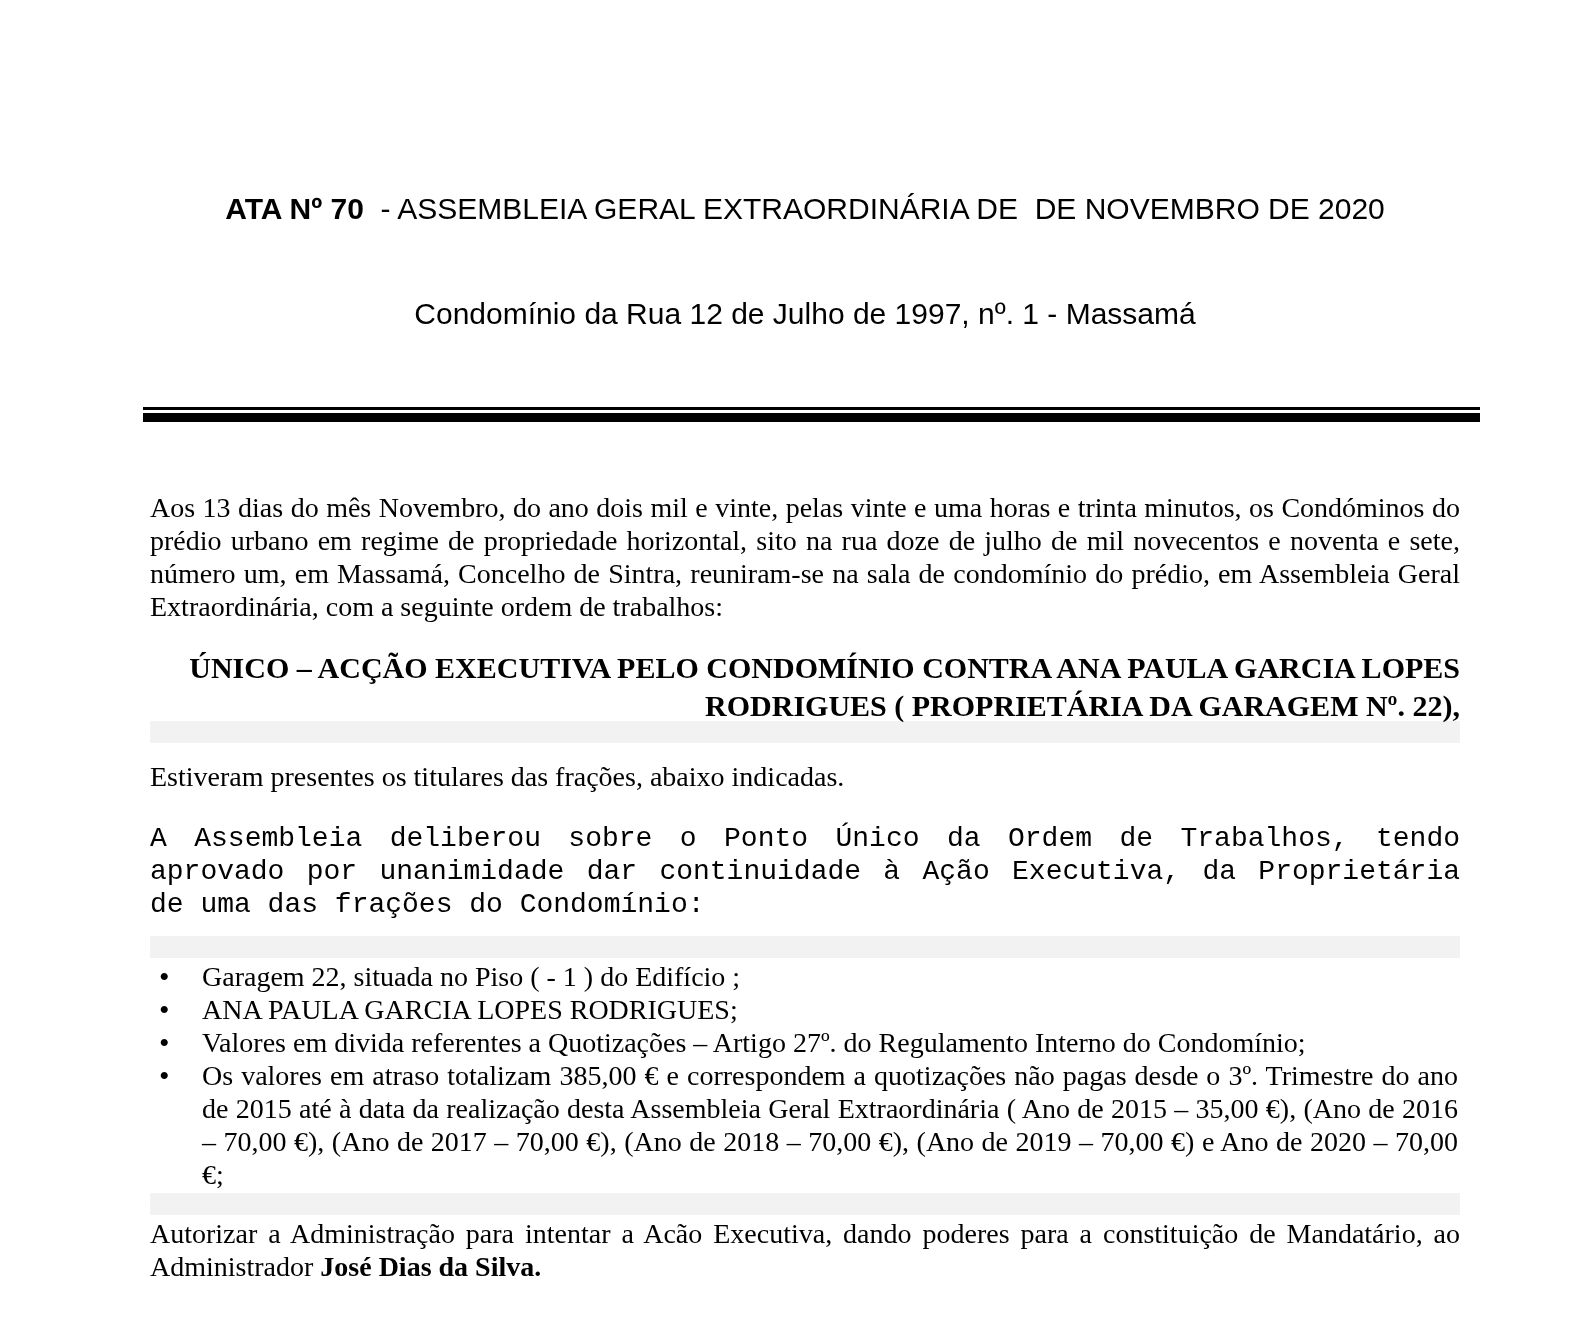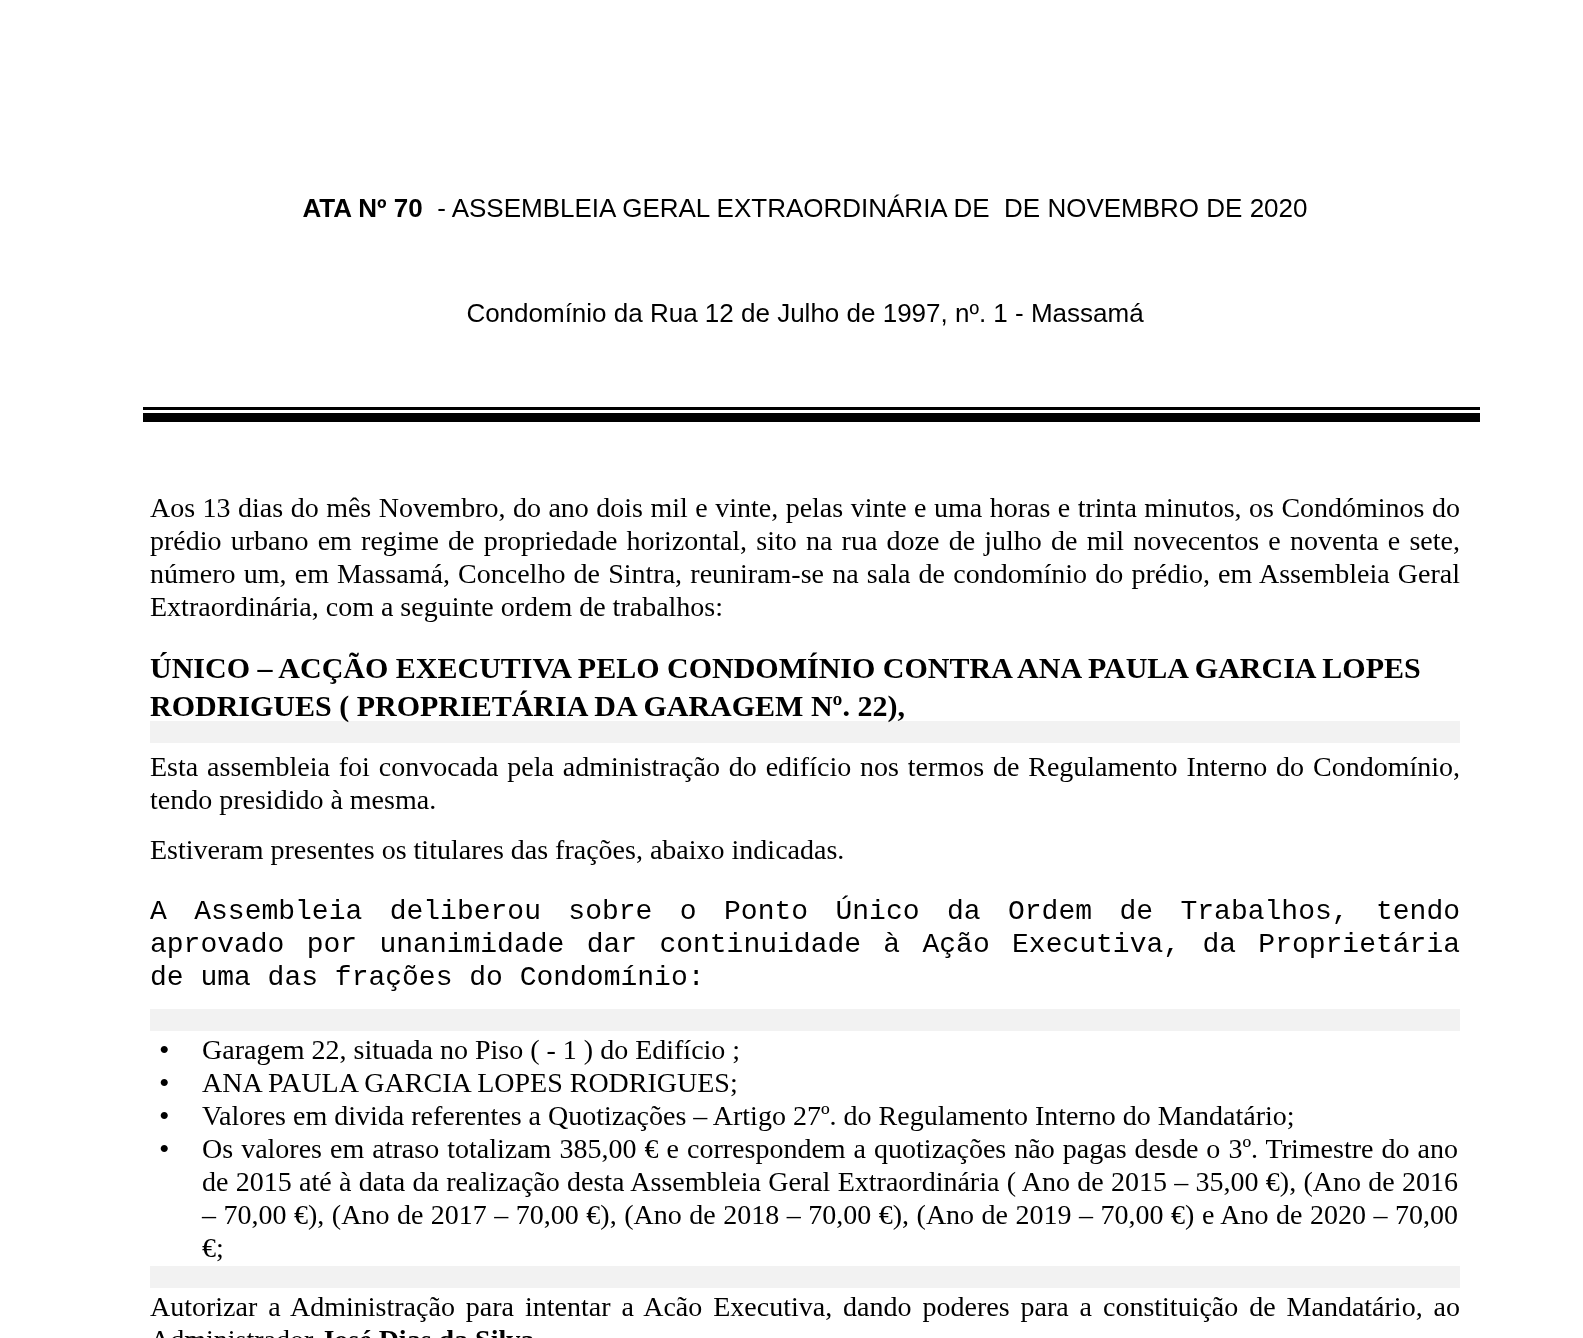--- a/index.html
+++ b/index.html
@@ -15,21 +15,21 @@
     width: 1583px; height: 1338px;
     overflow: hidden;            
     background: #ffffff;
   }
 
   
   .doc-header {
     margin: 121px 123px 0 150px;
     text-align: center;
     font-family: "Liberation Sans", sans-serif;
-    font-size: 26px;
+    font-size: 30px;
     line-height: 35px;
     white-space: pre-wrap;       
   }
   .doc-header .bold { font-weight: bold; }
 
   
   .rule { margin: 6px 103px 0 143px; }
   .rule .thin  { height: 3px; background: #000; }
   .rule .gap   { height: 3px; background: transparent; }
   .rule .thick { height: 9px; background: #000; }
@@ -41,21 +41,21 @@
     line-height: 33px;
   }
   .para { margin: 0; }
   .justify { text-align: justify; }
 
   .order-heading {
     margin: 26px 0 0 0;
     font-size: 30px;
     line-height: 38px;
     font-weight: bold;
-    text-align: left;
+    text-align: right;
   }
 
   .band { height: 22px; background: #f2f2f2; }
   .band-after-heading { margin-top: -4px; }
   .band-before-list   { margin-top: 15px; }
   .band-after-list    { margin-top: 2px; }
 
   .mt-p1 { margin-top: 69px; }
   .mt-p2 { margin-top: 7px; }
   .mt-p3 { margin-top: 17px; }
@@ -95,40 +95,39 @@
   </div>
 
   <main class="content">
 
     <p class="para justify mt-p1">Aos 13 dias do mês Novembro, do ano dois mil e vinte, pelas vinte e uma horas e trinta minutos, os Condóminos do prédio urbano em regime de propriedade horizontal, sito na rua doze de julho de mil novecentos e noventa e sete, número um, em Massamá, Concelho de Sintra, reuniram-se na sala de condomínio do prédio, em Assembleia Geral Extraordinária, com a seguinte ordem de trabalhos:</p>
 
     <h2 class="order-heading">ÚNICO – ACÇÃO EXECUTIVA PELO CONDOMÍNIO CONTRA ANA PAULA GARCIA LOPES RODRIGUES ( PROPRIETÁRIA DA GARAGEM Nº. 22),</h2>
 
     <div class="band band-after-heading"></div>
 
-    <p class="para justify mt-p2">Esta assembleia foi convocada pela administração do edifício nos termos de Regulamento Interno do Condomínio, tendo presidido à mesma.</p>
 
     <p class="para mt-p3">Estiveram presentes os titulares das frações, abaixo indicadas.</p>
 
     <p class="para justify mt-p4">A Assembleia deliberou sobre o Ponto Único da Ordem de Trabalhos, tendo aprovado por unanimidade dar continuidade à Ação Executiva, da Proprietária de uma das frações do Condomínio:</p>
 
     <div class="band band-before-list"></div>
 
     <ul class="bullets">
       <li>
         <span class="bullet-marker"></span>
         <span>Garagem 22, situada no Piso ( - 1 ) do Edifício ;</span>
       </li>
       <li>
         <span class="bullet-marker"></span>
         <span>ANA PAULA GARCIA LOPES RODRIGUES;</span>
       </li>
       <li>
         <span class="bullet-marker"></span>
-        <span>Valores em divida referentes a Quotizações – Artigo 27º. do Regulamento Interno do Mandatário;</span>
+        <span>Valores em divida referentes a Quotizações – Artigo 27º. do Regulamento Interno do Condomínio;</span>
       </li>
       <li class="justify">
         <span class="bullet-marker"></span>
         <span>Os valores em atraso totalizam 385,00 € e correspondem a quotizações não pagas desde o 3º. Trimestre do ano de 2015  até à data da realização desta Assembleia Geral Extraordinária ( Ano de 2015 – 35,00 €), (Ano de 2016 – 70,00 €), (Ano de 2017 – 70,00 €), (Ano de 2018 – 70,00 €), (Ano de 2019 – 70,00 €) e Ano de 2020 – 70,00 €;</span>
       </li>
     </ul>
 
     <div class="band band-after-list"></div>
 
     <p class="para justify mt-p5"><span>Autorizar a Administração para intentar a Acão Executiva, dando poderes para a constituição de Mandatário, ao Administrador </span><span class="bold">José Dias da Silva.</span></p>

